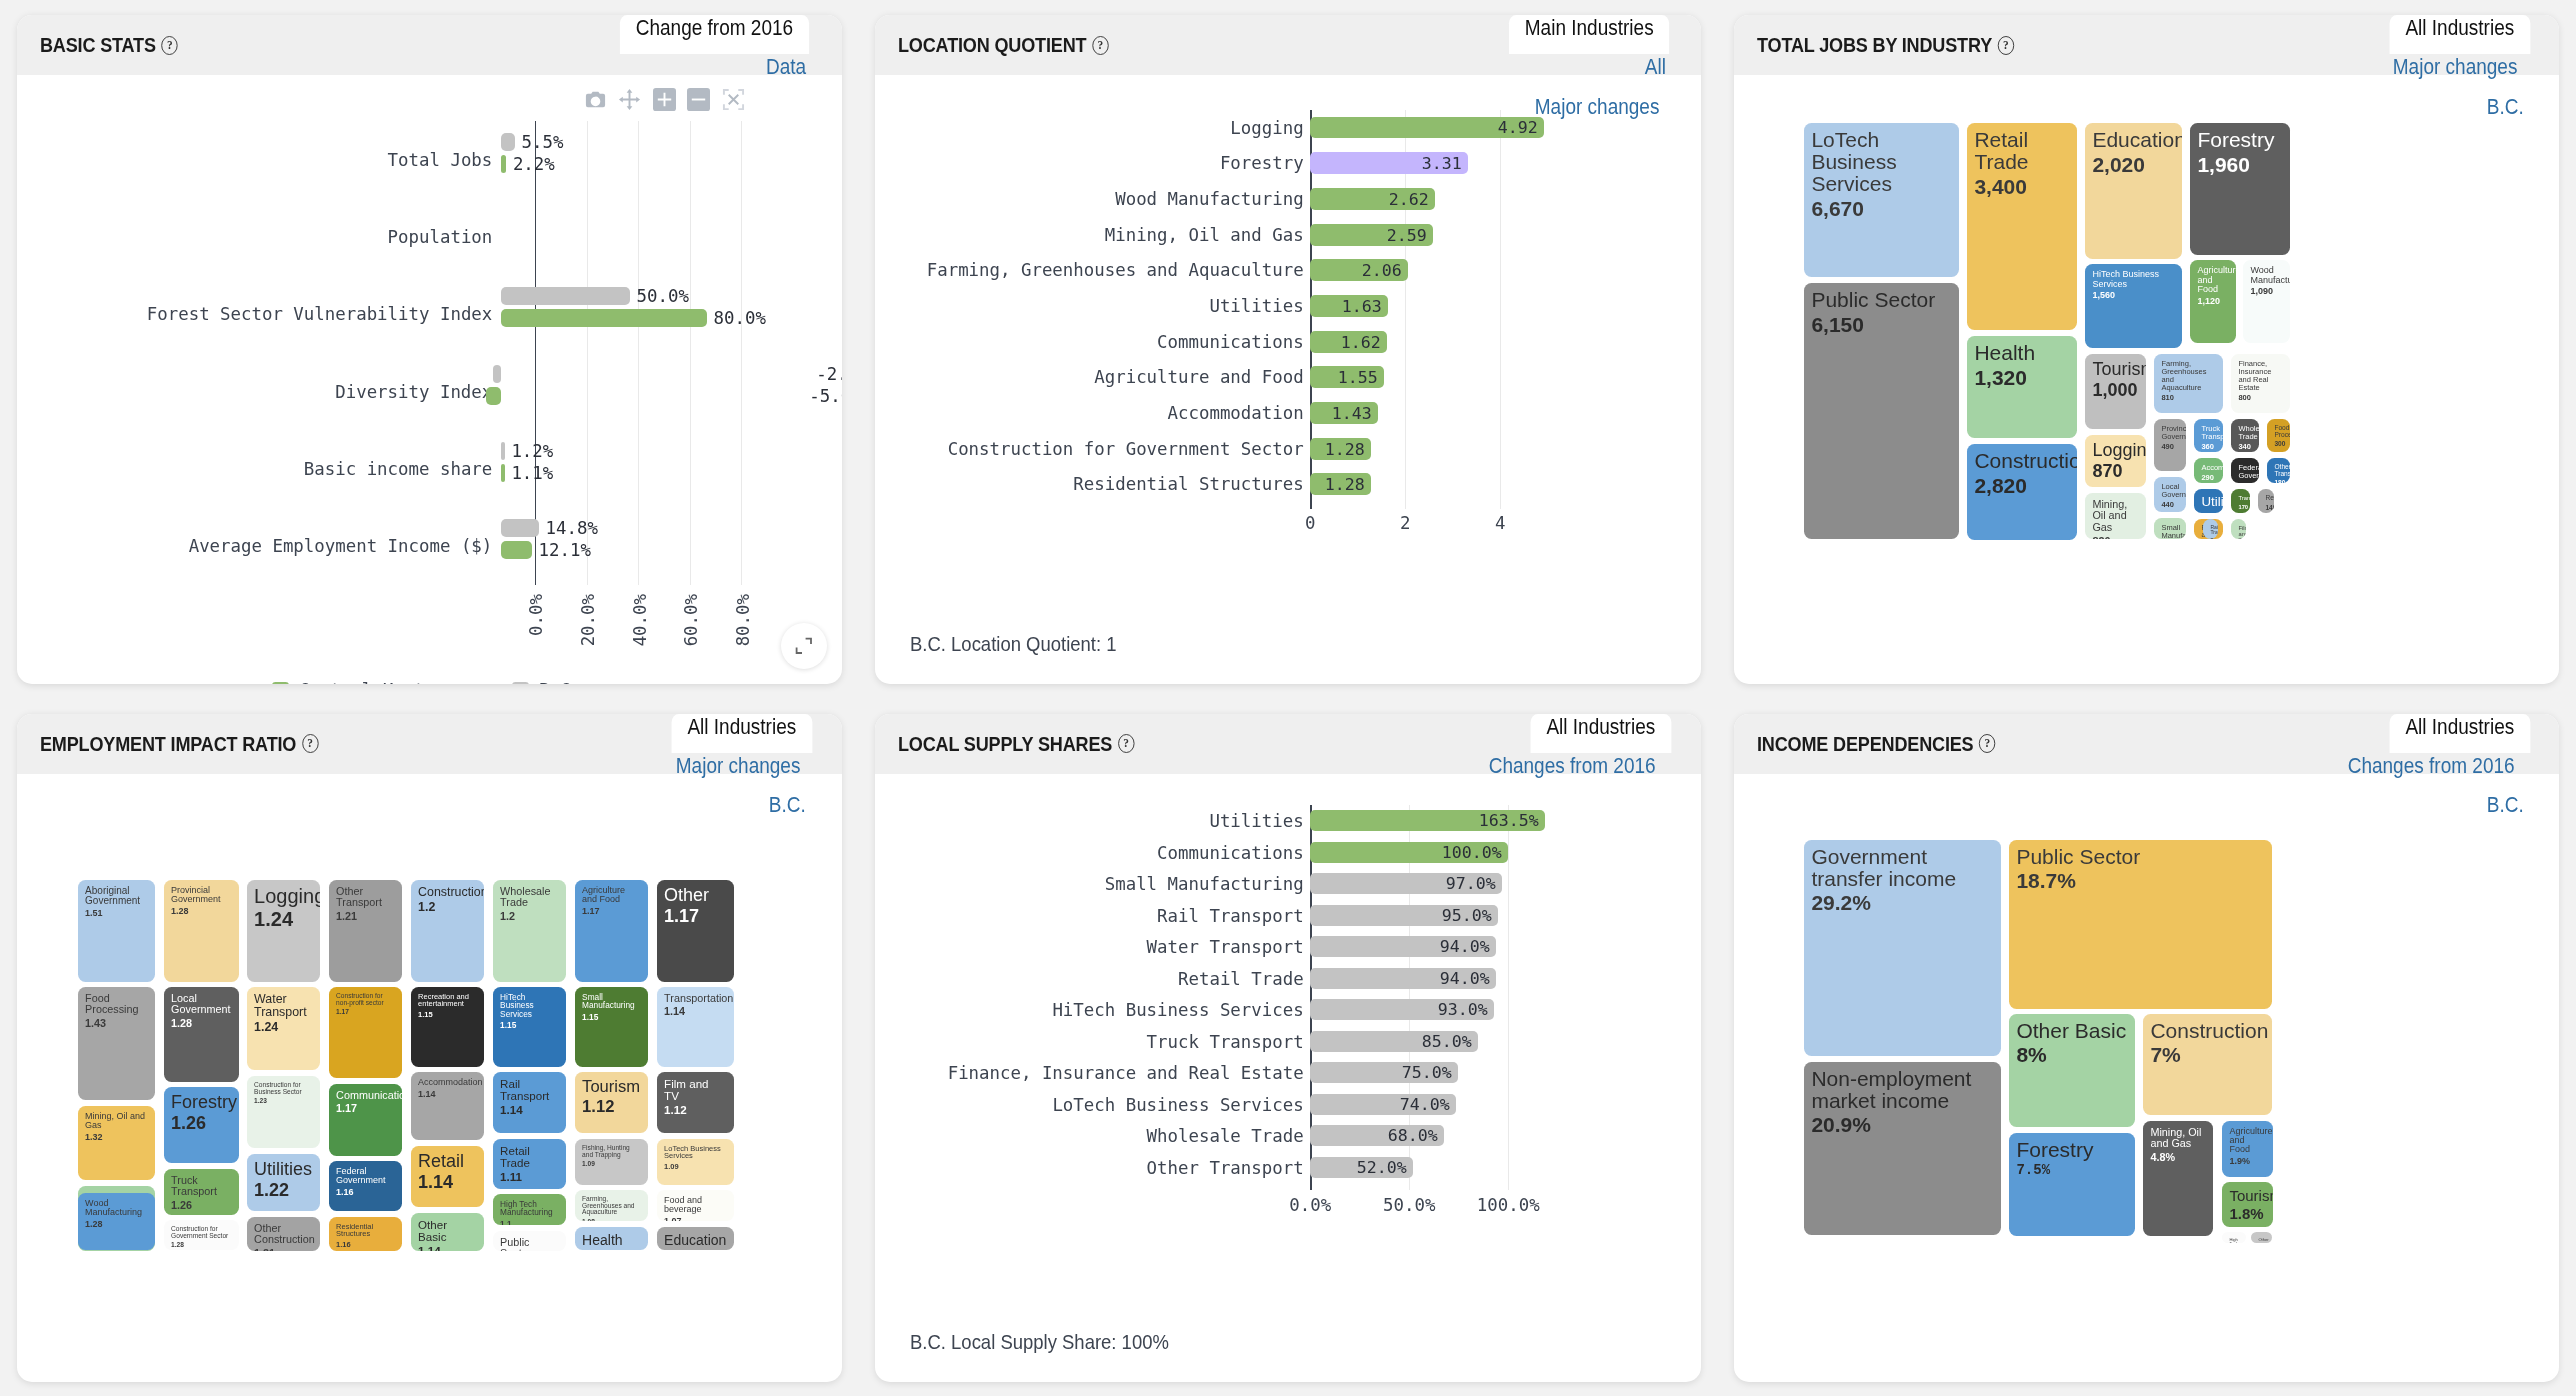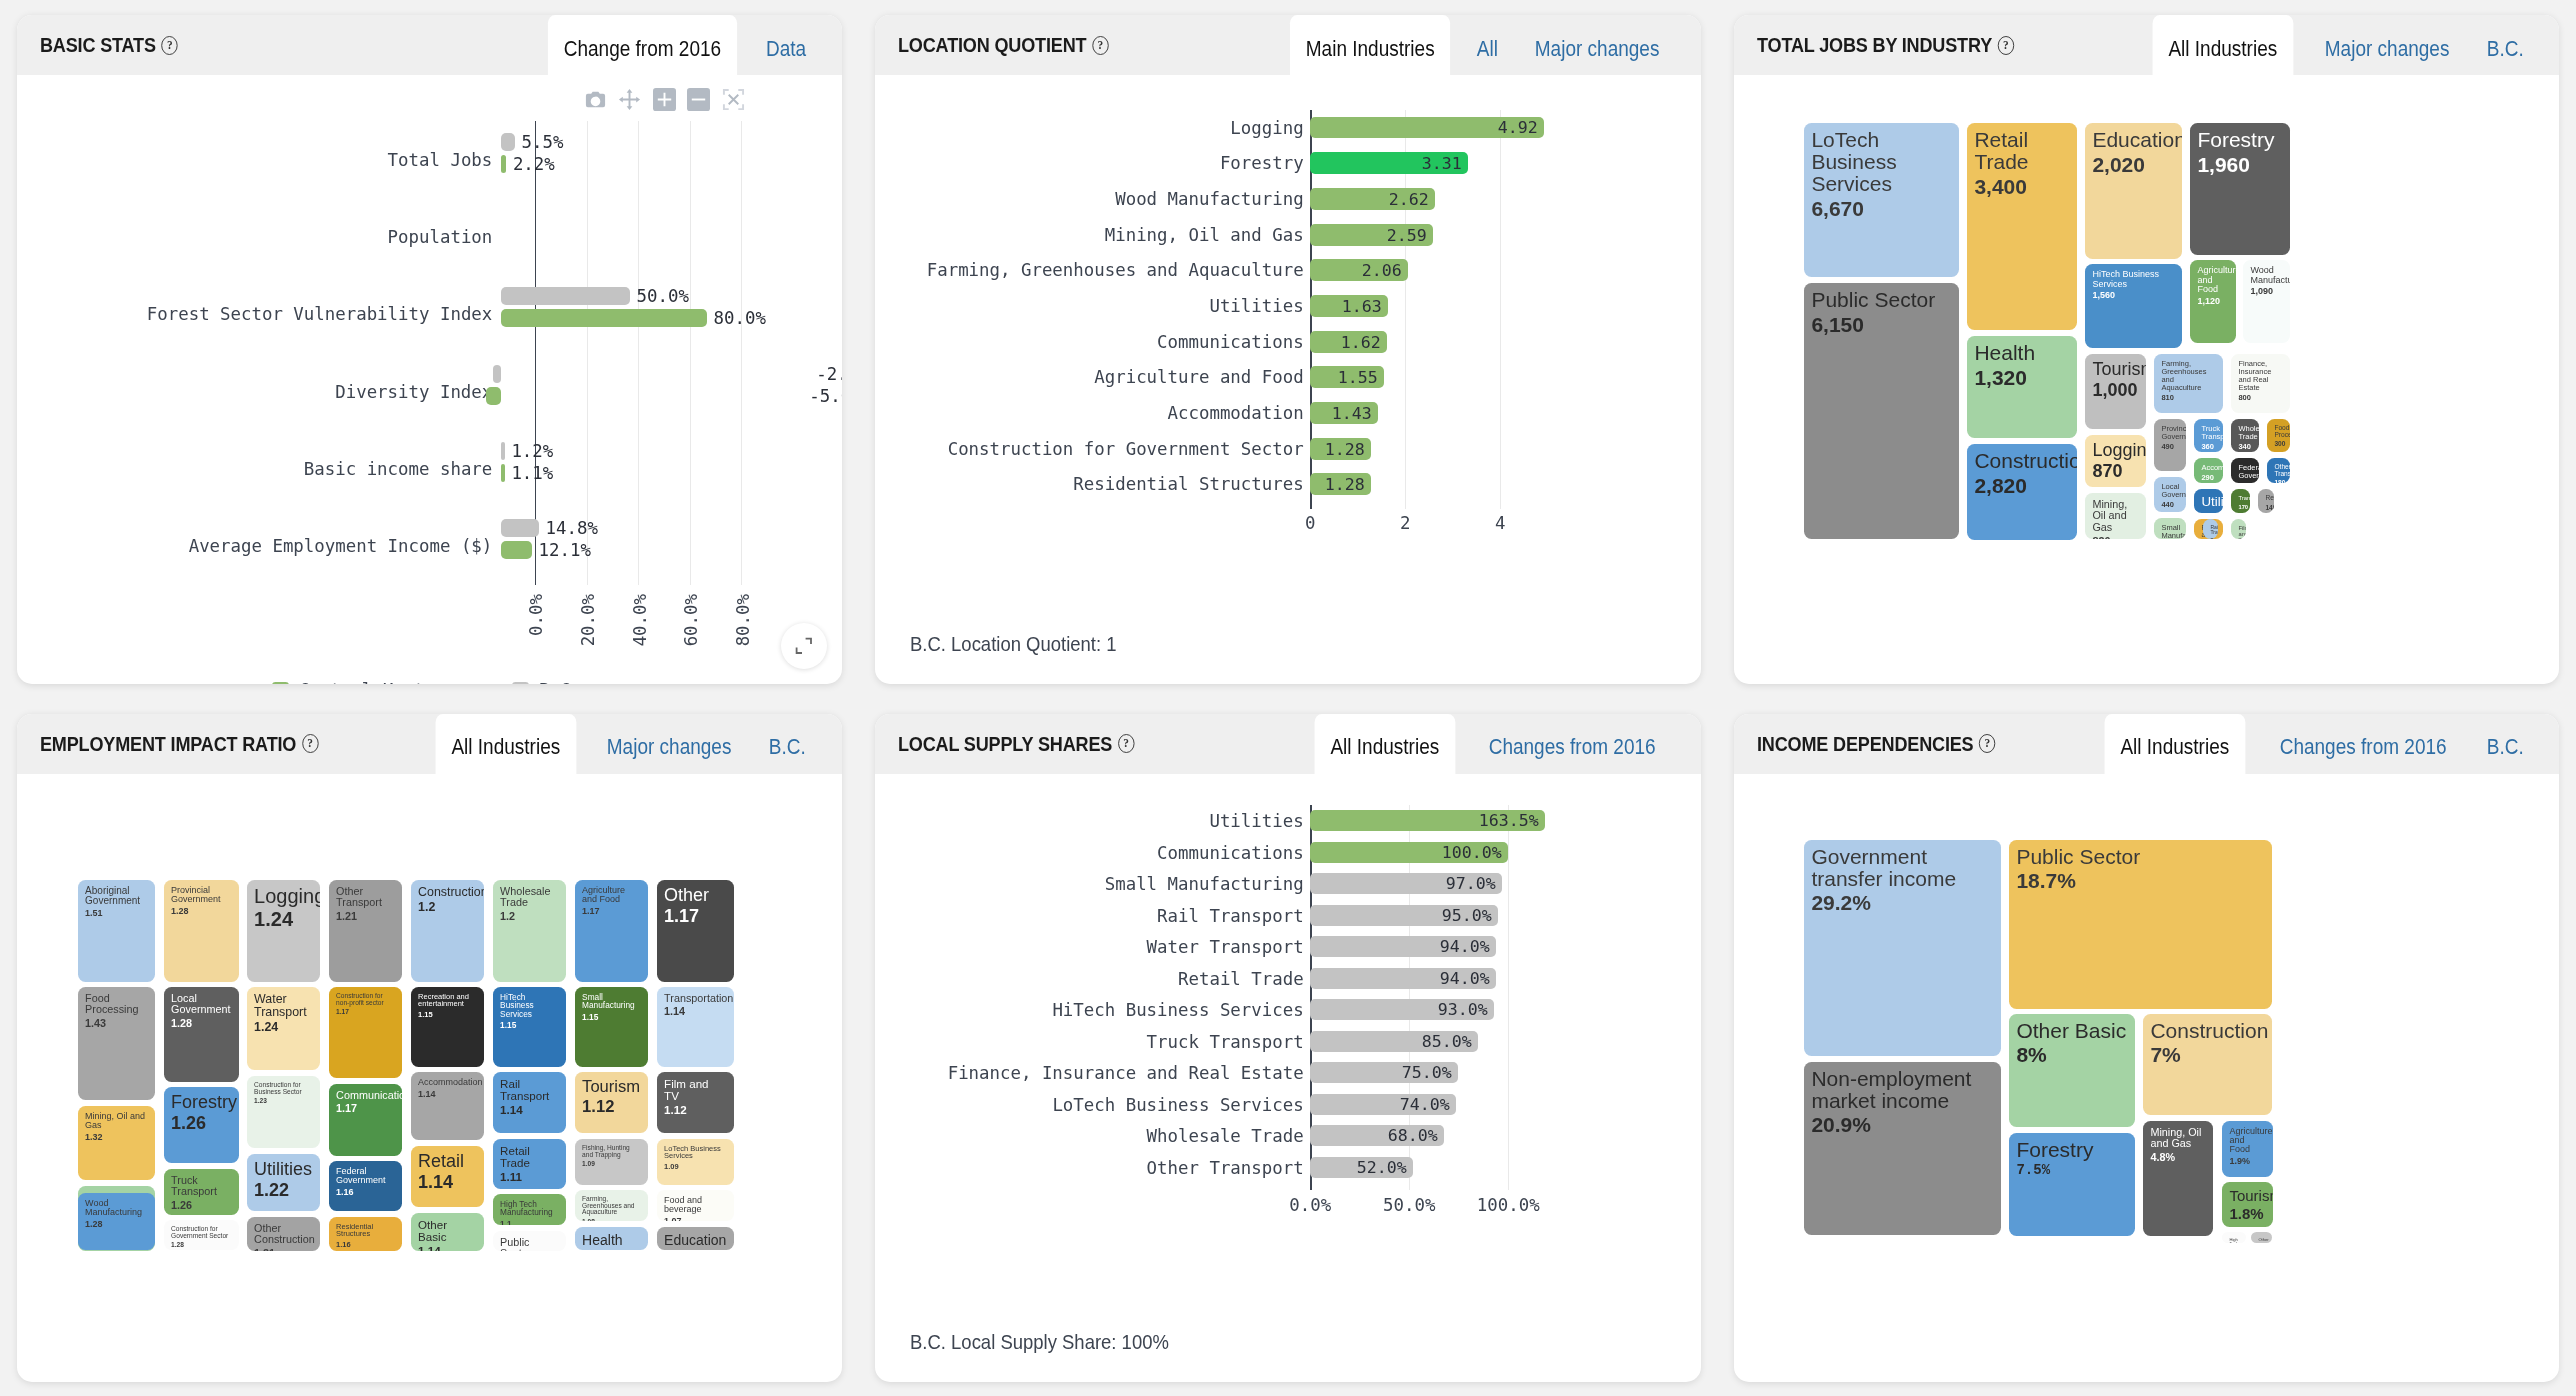--- a/index.html
+++ b/index.html
@@ -57,21 +57,21 @@
   }
   .tabs {
     position: absolute;
     bottom: 0; left: 0; right: 0;
     display: flex; align-items: flex-end;
     height: 60px;
     pointer-events: none;
   }
   .tabrow {
     pointer-events: auto;
-    display: flex; align-items: flex-end; height: 100%;
+    display: flex; align-items: flex-end; height: 100%; flex-direction: column;
   }
   .tab {
     font-family: "Liberation Sans", sans-serif;
     font-size: 21.6px;
     color: #2e6da4;
     transform: scaleX(0.88);
     white-space: nowrap;
     padding: 0 13.3px 13.3px 13.3px;
     height: 100%;
     display: flex; align-items: flex-end;
@@ -320,21 +320,21 @@
             <div class="hlabel" style="width:415px; flex:0 0 415px;">Logging</div>
             <div class="htrack" style="height:36px;">
               <div class="hbar" style="width:234px; background:#8fbc6d; margin-top:7px;">
                 <span>4.92</span>
               </div>
             </div>
           </div>
           <div class="hrow" style="position:absolute; left:0; top:62px; width:100%; height:36px;">
             <div class="hlabel" style="width:415px; flex:0 0 415px;">Forestry</div>
             <div class="htrack" style="height:36px;">
-              <div class="hbar" style="width:158px; background:#22c55e; margin-top:7px;">
+              <div class="hbar" style="width:158px; background:#c4b5fd; margin-top:7px;">
                 <span>3.31</span>
               </div>
             </div>
           </div>
           <div class="hrow" style="position:absolute; left:0; top:98px; width:100%; height:36px;">
             <div class="hlabel" style="width:415px; flex:0 0 415px;">Wood Manufacturing</div>
             <div class="htrack" style="height:36px;">
               <div class="hbar" style="width:125px; background:#8fbc6d; margin-top:7px;">
                 <span>2.62</span>
               </div>

